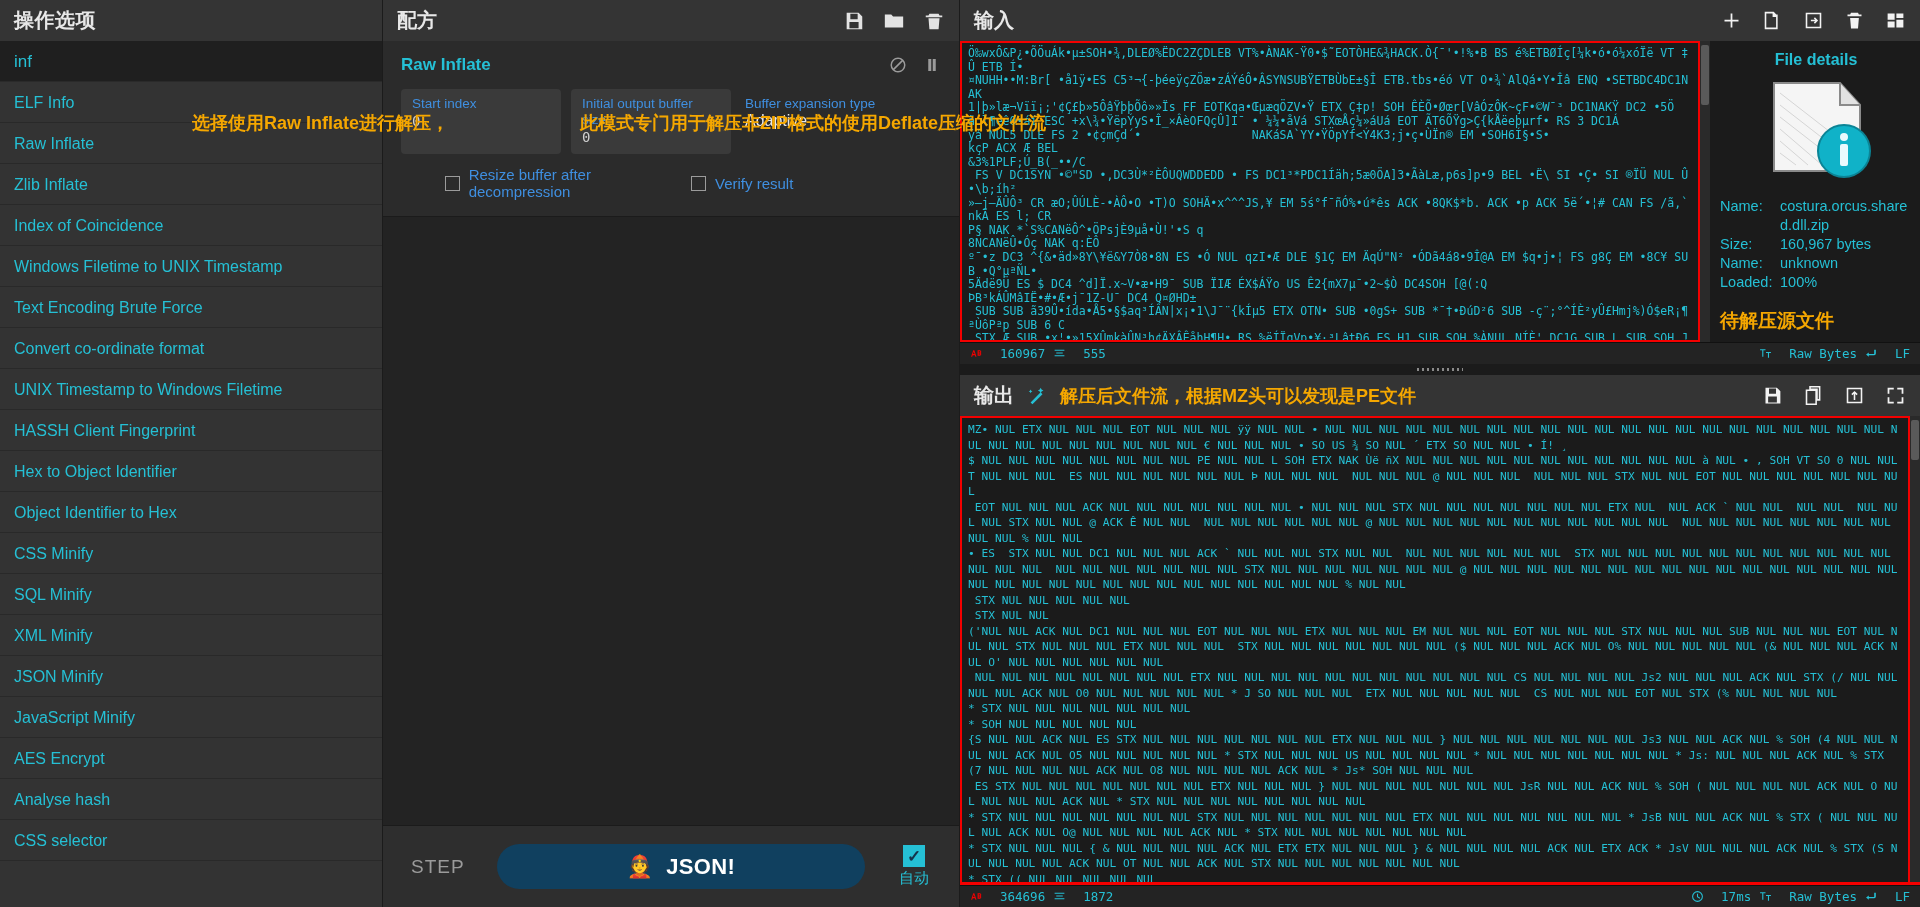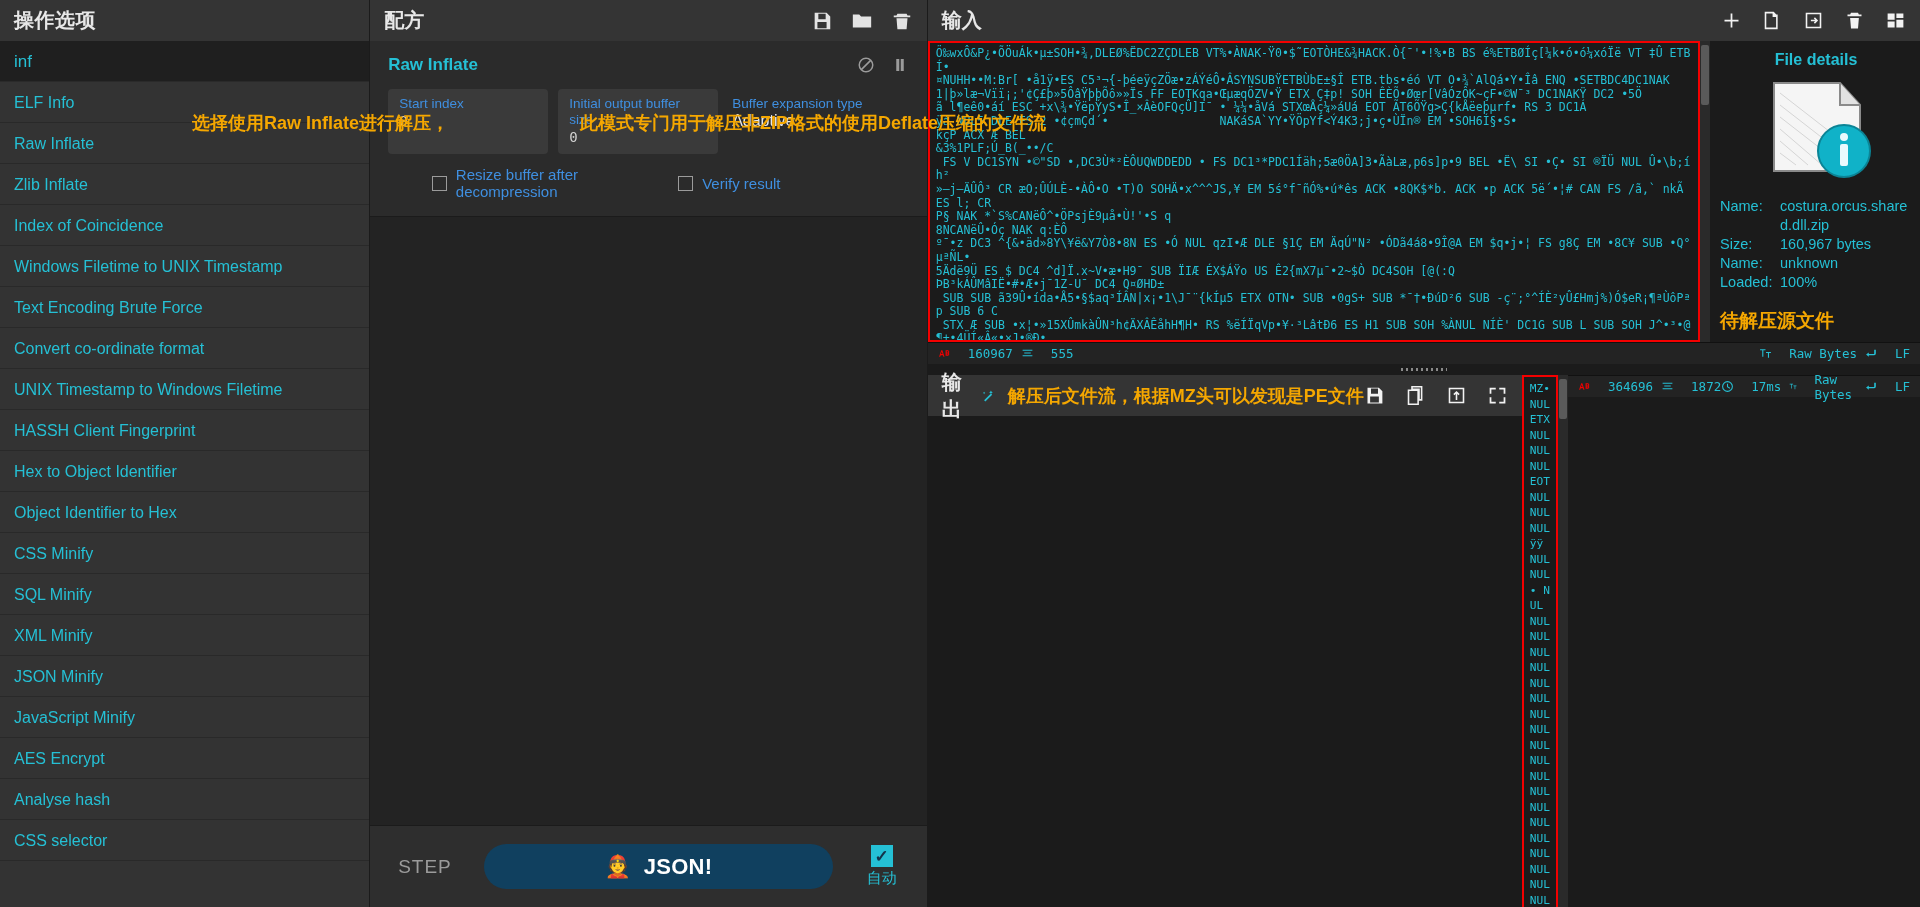--- a/index.html
+++ b/index.html
@@ -78,21 +78,21 @@
   .sb-left, .sb-right { display:flex; align-items:center; gap:8px;}
   .sb-item { display:flex; align-items:center; gap:17px;}
   .sb-ico { width:13px; height:13px; fill:#25c0d5;}
   .sb-ico.red { fill:#f40000;}
   .sb-txt { font-family:"DejaVu Sans Mono", monospace;}
 
   .splitter { height:11px; background:#1b1b1b; display:flex; align-items:center; justify-content:center;}
   .splitter i { display:block; width:46px; height:3px;
      background:repeating-linear-gradient(to right,#8a8a8a 0 2px, transparent 2px 5px);}
 
-  .output-sec { flex:1; display:flex; flex-direction:row; min-height:0;}
+  .output-sec { flex:1; display:flex; flex-direction:column; min-height:0;}
   .out-body { flex:1; min-height:0; display:flex;}
   .outwrap { flex:1; background:#1b1b1b; border:2px solid #f40000; border-bottom:none; overflow:hidden; position:relative;}
   .out { font-family:"DejaVu Sans Mono", monospace; font-size:11.2px; line-height:15.5px; color:#25c0d5;
          padding:4px 6px; white-space:pre-wrap; word-break:break-all; overflow:hidden; height:100%;}
 
   .scrollv { width:10px; background:#2a2a2a; position:relative;}
   .scrollv i { position:absolute; left:1px; width:8px; background:#5a5a5a; border-radius:2px;}
   .redline { height:3px; background:#f40000;}
 </style>
 </head>

